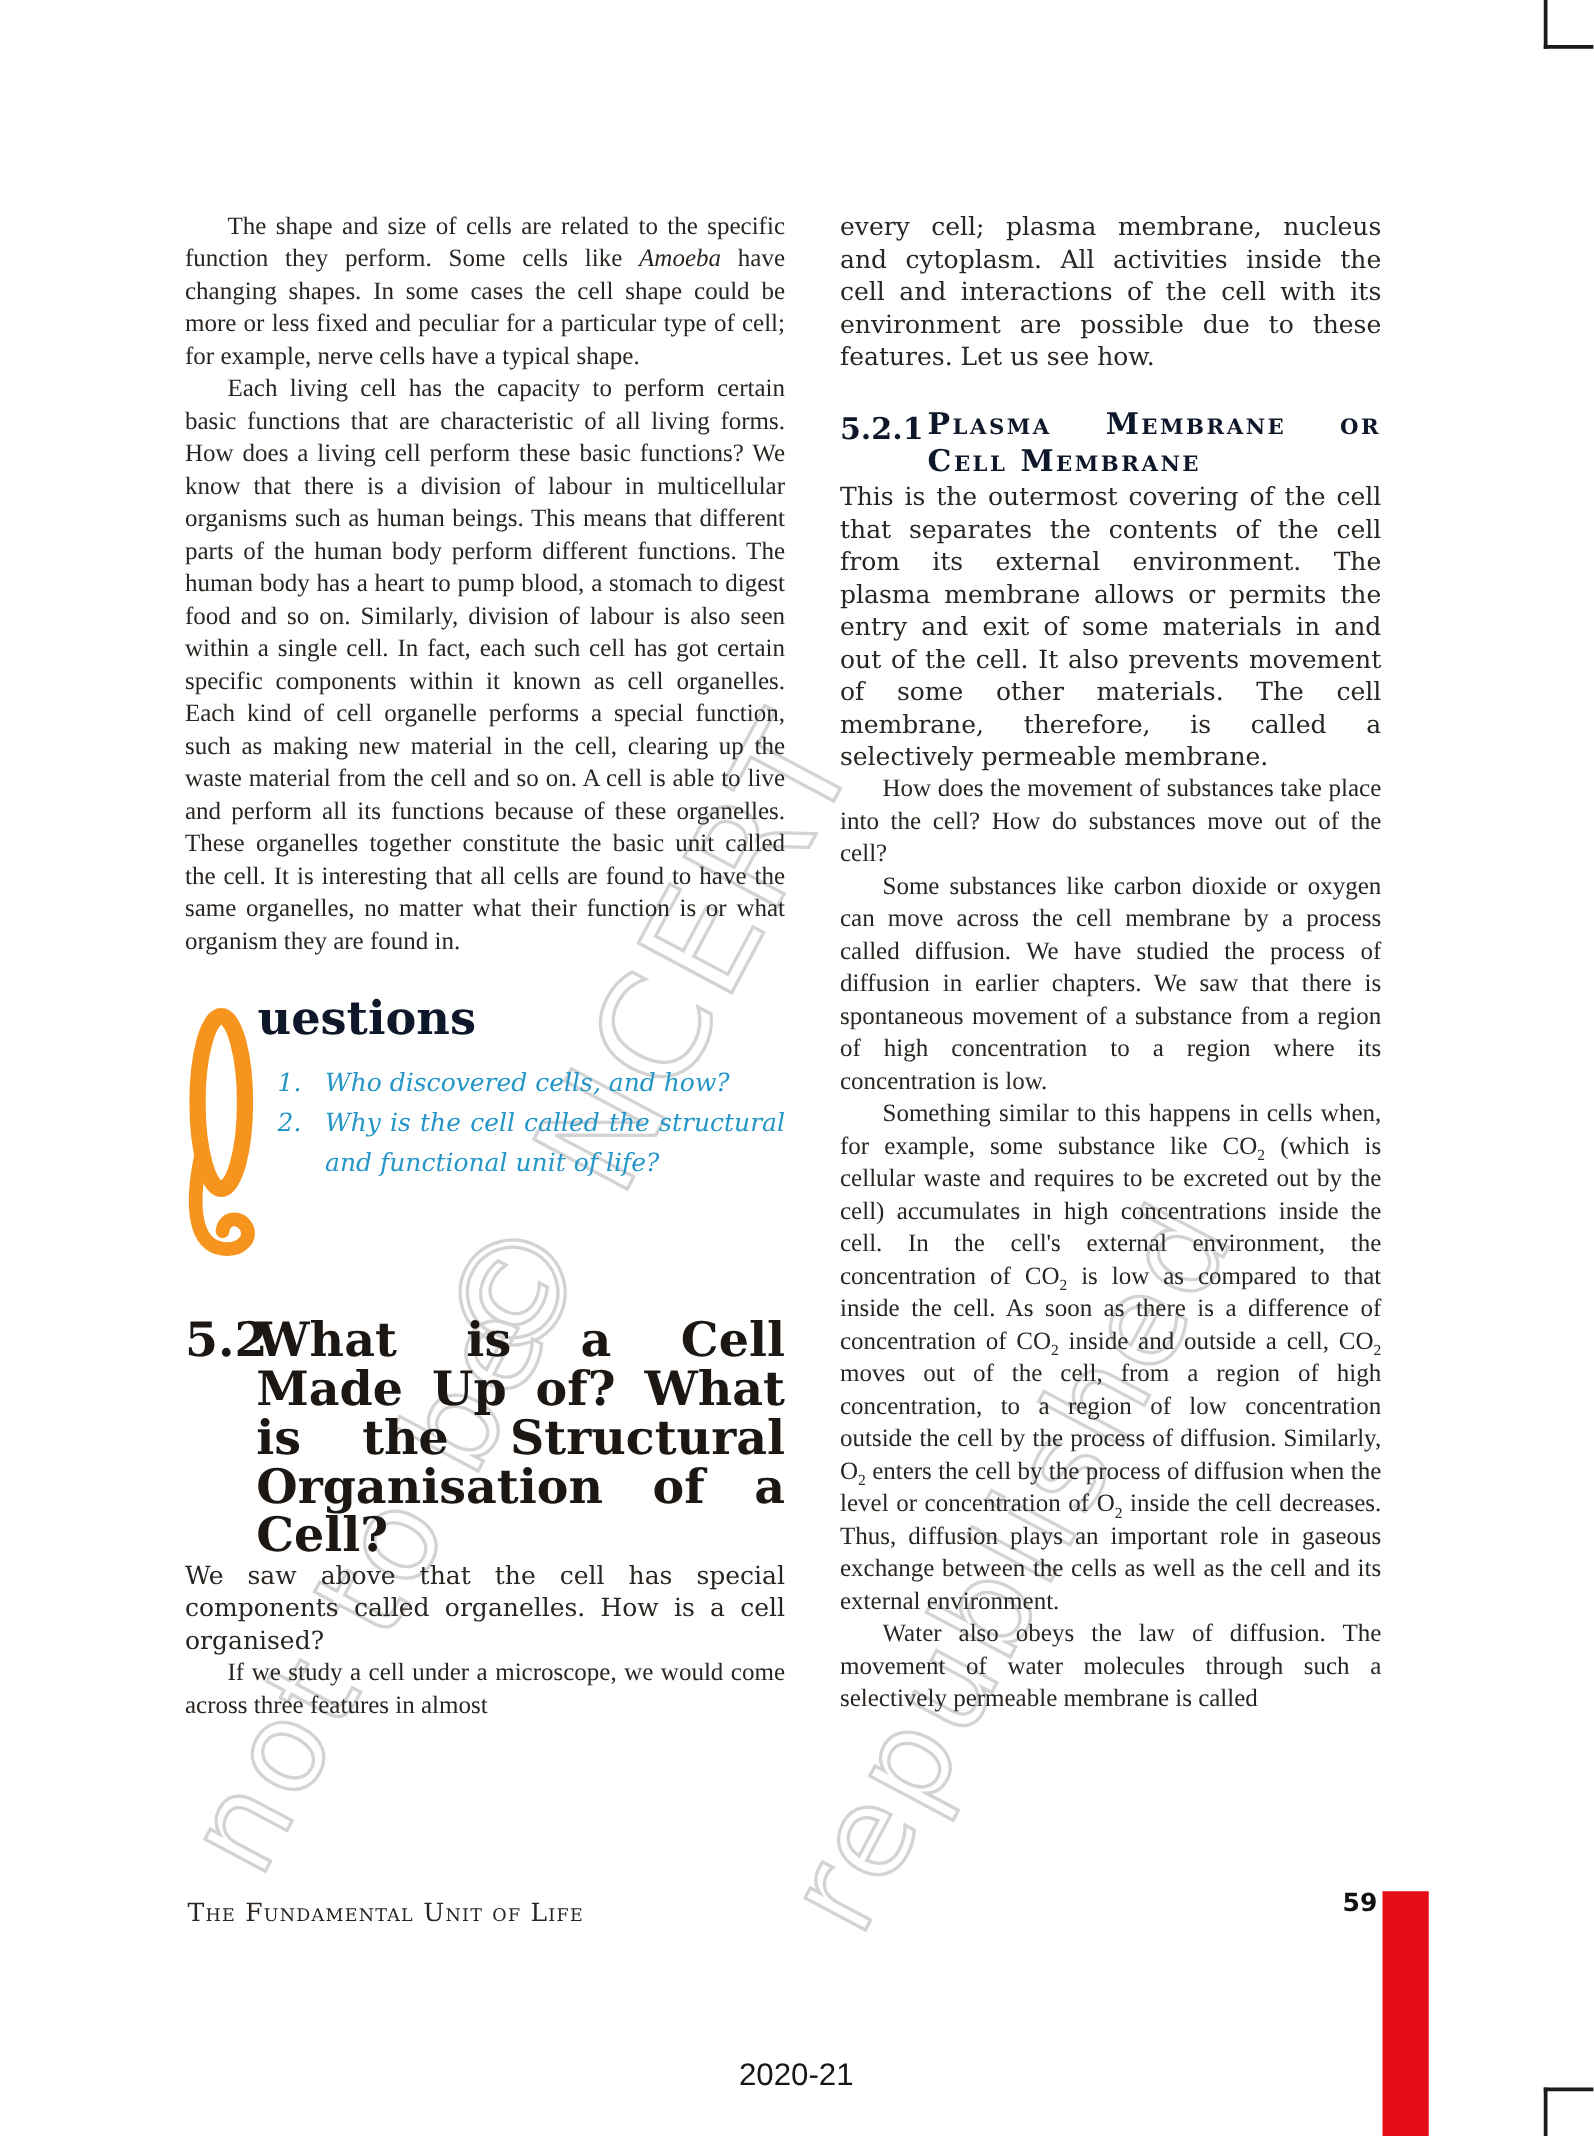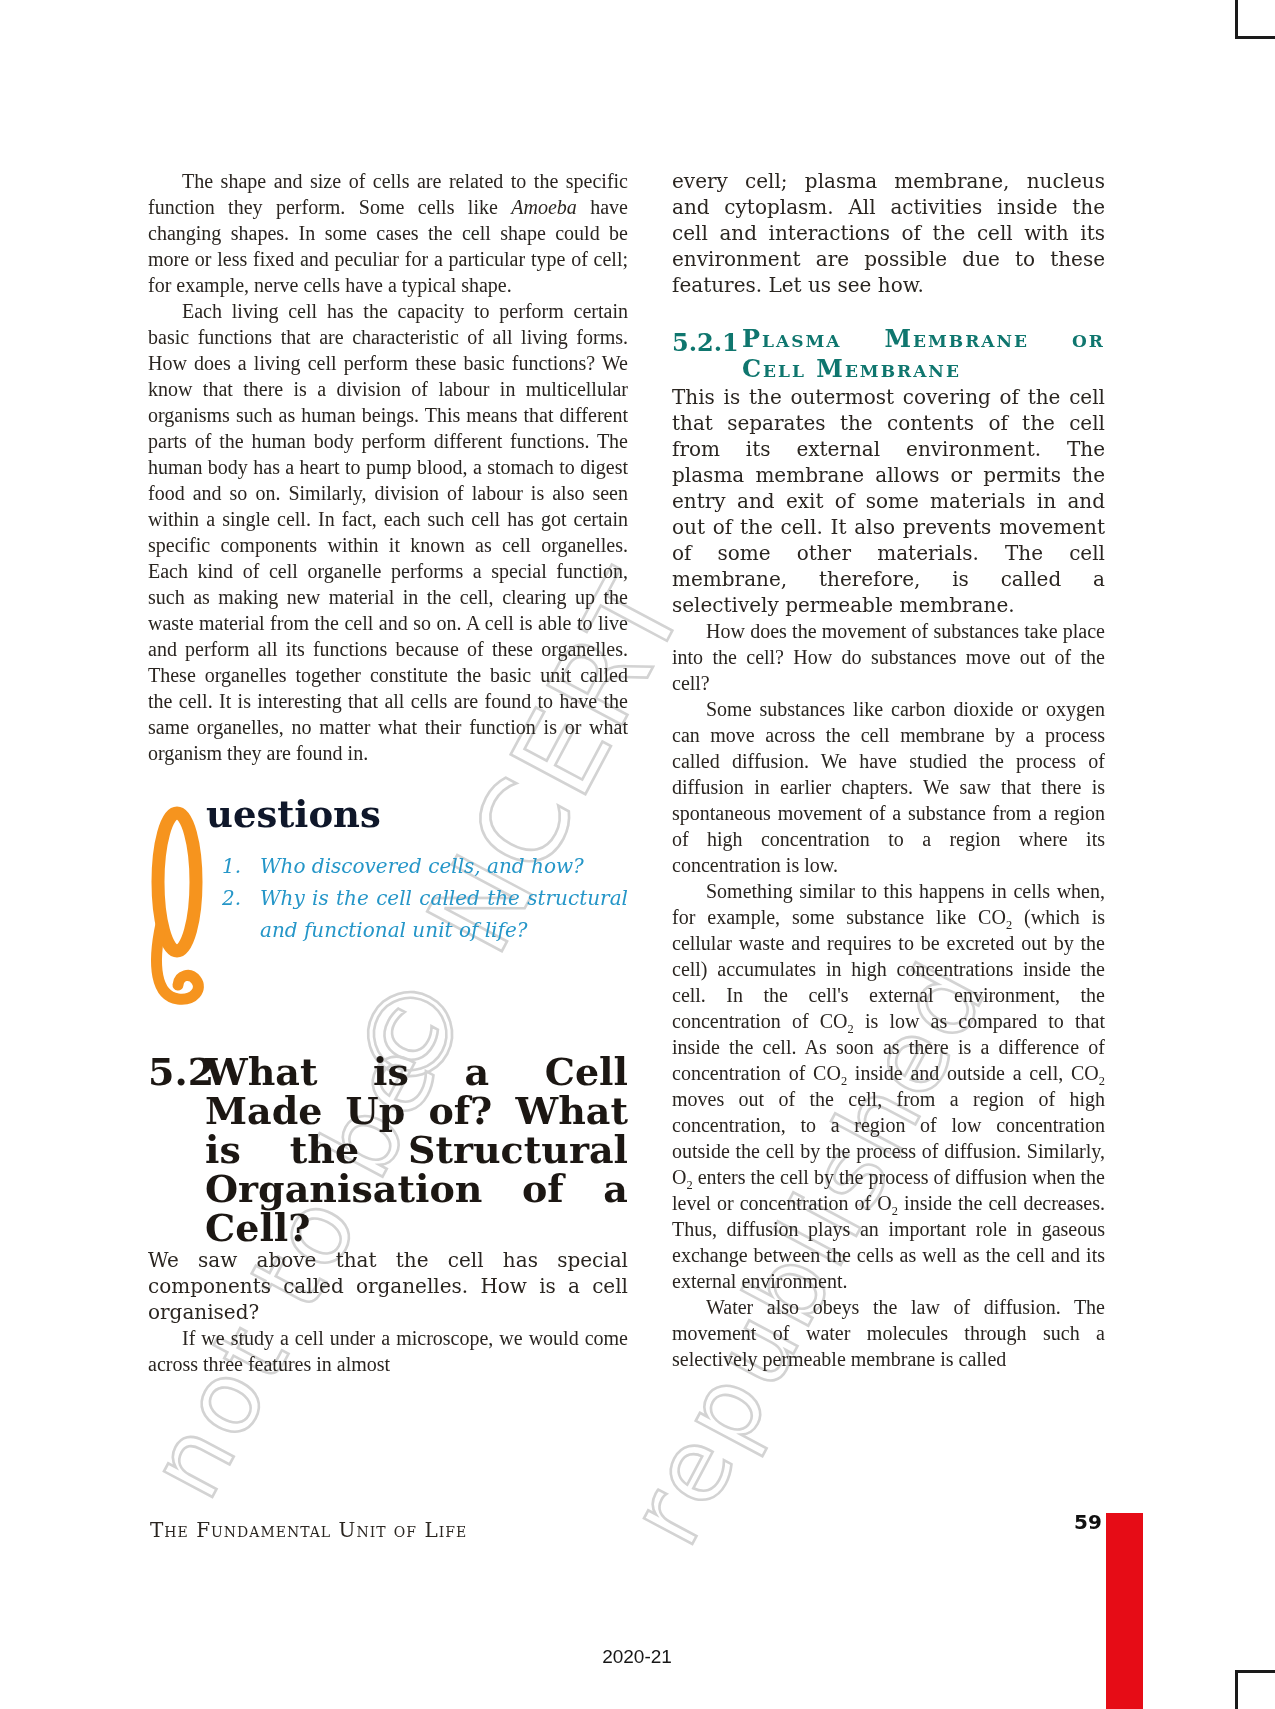--- a/index.html
+++ b/index.html
@@ -33,34 +33,34 @@
   .q-list{margin-left:74px;margin-top:16px;}
   .q-item{display:flex;color:#2596c8;font-style:italic;font-size:20px;line-height:32px;}
   .q-num{width:38px;flex:none;}
   .q-text{flex:1;text-align:justify;}
   
   .h2{display:flex;margin-top:40px;font-weight:bold;font-size:38px;line-height:39px;color:#1c1713;}
   .h2-num{width:57px;flex:none;}
   .h2-title{flex:1;text-align:justify;}
   .after-h2{margin-top:22px;}
   
-  .h3{display:flex;margin-top:26px;font-weight:bold;color:#0f766e;}
+  .h3{display:flex;margin-top:26px;font-weight:bold;color:#0f172a;}
   .h3-num{width:70px;flex:none;font-size:24px;line-height:38px;}
   .h3-title{flex:1;font-size:24px;line-height:30px;font-variant:small-caps;
     letter-spacing:2px;text-align:justify;}
   .after-h3{margin-top:16px;}
   
   .footer-title{position:absolute;left:150px;top:1518px;z-index:1;
     font-variant:small-caps;font-size:20px;letter-spacing:1px;color:#2a2520;}
   .page-num{position:absolute;left:1074px;top:1510px;z-index:1;
     font-family:"DejaVu Sans","Liberation Sans",sans-serif;font-weight:bold;font-size:20px;color:#111;}
   .red-bar{position:absolute;left:1106px;top:1513px;width:37px;height:196px;
     background:#e60c16;z-index:1;}
   .year{position:absolute;left:637px;top:1646px;transform:translateX(-50%);z-index:1;
-    font-family:"Liberation Sans","DejaVu Sans",sans-serif;font-size:19px;color:#161616;}
+    font-family:"Liberation Sans","DejaVu Sans",sans-serif;font-size:25px;color:#161616;}
 </style>
 </head>
 <body>
 
 <div class="page">
 
   <svg class="wm" width="1275" height="1709" viewBox="0 0 1275 1709">
     <g fill="none" stroke="#d3d3d3" stroke-width="2.6" font-family="DejaVu Sans, sans-serif" letter-spacing="5">
       <text font-size="116" transform="translate(420,1105) rotate(-62)">© NCERT</text>
       <text font-size="100" transform="translate(208,1505) rotate(-62)">not to be</text>

